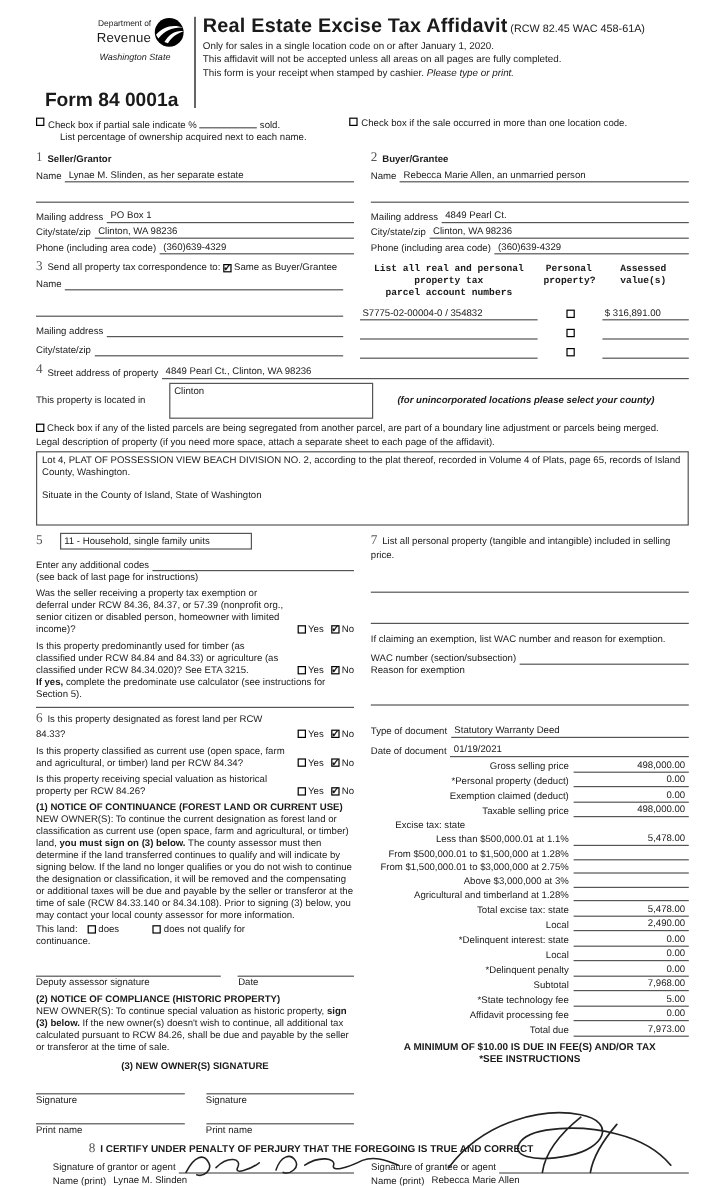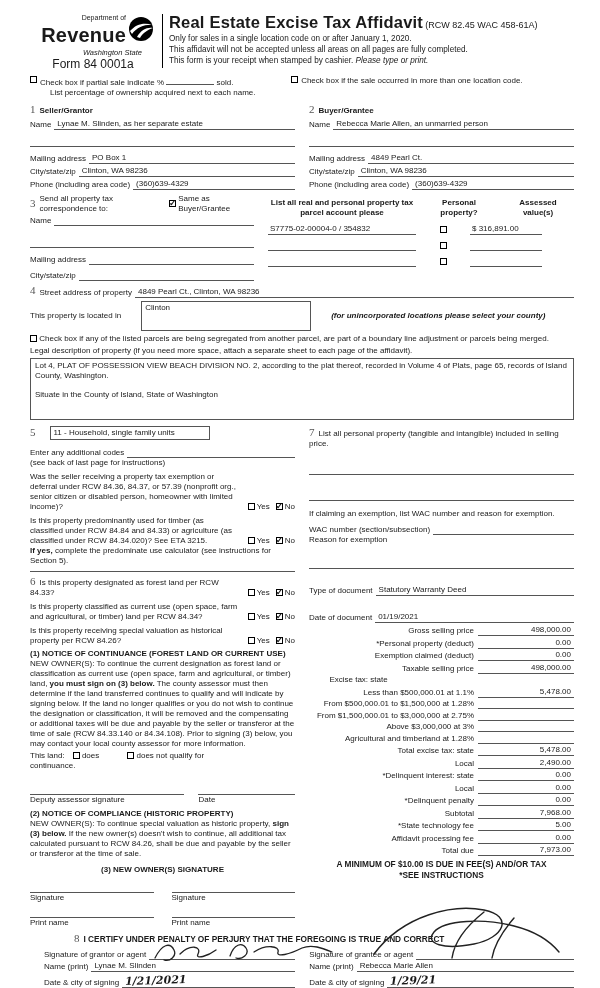--- a/index.html
+++ b/index.html
@@ -12,23 +12,23 @@
   .b { font-weight:bold; }
   .i { font-style:italic; }
   .bi { font-weight:bold; font-style:italic; }
 
   
   .hdr { display:flex; align-items:flex-start; }
   .logo-blk { width:126px; flex:0 0 126px; padding-top:8px; text-align:center; }
   .logo-row { display:flex; justify-content:flex-end; align-items:center; padding-right:2px; }
   .logo-txt { text-align:right; }
   .dept { font-size:7px; }
-  .rev { font-size:20px; font-weight:bold; letter-spacing:.2px; }
+  .rev { font-size:11px; font-weight:normal; letter-spacing:.2px; }
   .wast { font-size:7.5px; font-style:italic; text-align:right; padding-right:14px; }
-  .formno { font-size:12px; font-weight:normal; margin-top:0; }
+  .formno { font-size:16px; font-weight:bold; margin-top:22px; }
   .hdr-divider { width:1px; background:#000; align-self:stretch; margin:8px 6px 4px 6px; }
   .title-blk { flex:1; padding-top:6px; }
   .title-line { white-space:nowrap; }
   .title { font-size:16.5px; font-weight:bold; letter-spacing:.2px; display:inline; }
   .title-ref { font-size:9px; display:inline; }
   .hnote { font-size:8.2px; margin-top:1px; }
 
   
   .cb { display:inline-block; width:7px; height:7px; border:1px solid #000; background:#fff;
         vertical-align:-1px; position:relative; flex:0 0 auto; }
@@ -45,21 +45,21 @@
   .uline { display:inline-block; border-bottom:1px solid #555; width:48px; height:9px; }
 
   .twocol { display:flex; gap:14px; }
   .col-l { flex:1 1 50%; }
   .col-r { flex:1 1 50%; }
 
   .sechead { display:flex; align-items:flex-start; margin-top:5px; }
   .sechead .t { font-weight:bold; padding-top:3px; }
 
   
-  .parcel { display:flex; gap:22px; }
+  .parcel { display:flex; gap:5px;font-family:Liberation Mono, monospace; }
   .parcel .c1 { width:148px; text-align:center; }
   .parcel .c2 { width:42px; text-align:center; }
   .parcel .c3 { width:72px; text-align:center; }
   .parcel-head { font-weight:bold; }
   .prow { display:flex; gap:6px; align-items:flex-end; margin-top:6px; }
   .prow .v1 { width:148px; border-bottom:1px solid #555; min-height:10px; padding-left:2px; }
   .prow .v2 { width:42px; text-align:center; }
   .prow .v3 { width:72px; border-bottom:1px solid #555; min-height:10px; padding-left:2px; text-align:left; }
 
   .county-box { display:inline-block; border:1px solid #555; width:170px; height:30px; padding:1px 3px; vertical-align:middle; }
@@ -218,21 +218,21 @@
           <span class="lbl">Mailing address</span>
           <span class="fill"></span>
         </div>
       <div class="row" style="margin-top:6px;">
           <span class="lbl">City/state/zip</span>
           <span class="fill"></span>
         </div>
     </div>
     <div class="col-r">
       <div class="parcel" style="margin-top:4px;">
-        <div class="c1 parcel-head"><span>List all real and personal property tax</span><br><span>parcel account please</span></div>
+        <div class="c1 parcel-head"><span>List all real and personal property tax</span><br><span>parcel account numbers</span></div>
         <div class="c2 parcel-head"><span>Personal</span><br><span>property?</span></div>
         <div class="c3 parcel-head"><span>Assessed</span><br><span>value(s)</span></div>
       </div>
       <div class="prow">
         <span class="v1">S7775-02-00004-0 / 354832</span>
         <span class="v2"><span class="cb"></span></span>
         <span class="v3">$ 316,891.00</span>
       </div>
       <div class="prow">
         <span class="v1"></span>
@@ -367,21 +367,21 @@
           <span class="fill"></span>
         </div>
       <div>Reason for exemption</div>
       <div class="row" style="margin-top:14px;">
           <span class="fill"></span>
         </div>
       <div class="row" style="margin-top:16px;">
           <span class="lbl">Type of document</span>
           <span class="fill">Statutory Warranty Deed</span>
         </div>
-      <div class="row" style="margin-top:16px;">
+      <div class="row" style="margin-top:5px;">
           <span class="lbl">Date of document</span>
           <span class="fill">01/19/2021</span>
         </div>
 
       <div style="margin-top:2px;">
         <div class="taxrow">
             <span class="tl">Gross selling price</span>
             <span class="tv">498,000.00</span>
           </div>
         <div class="taxrow">

